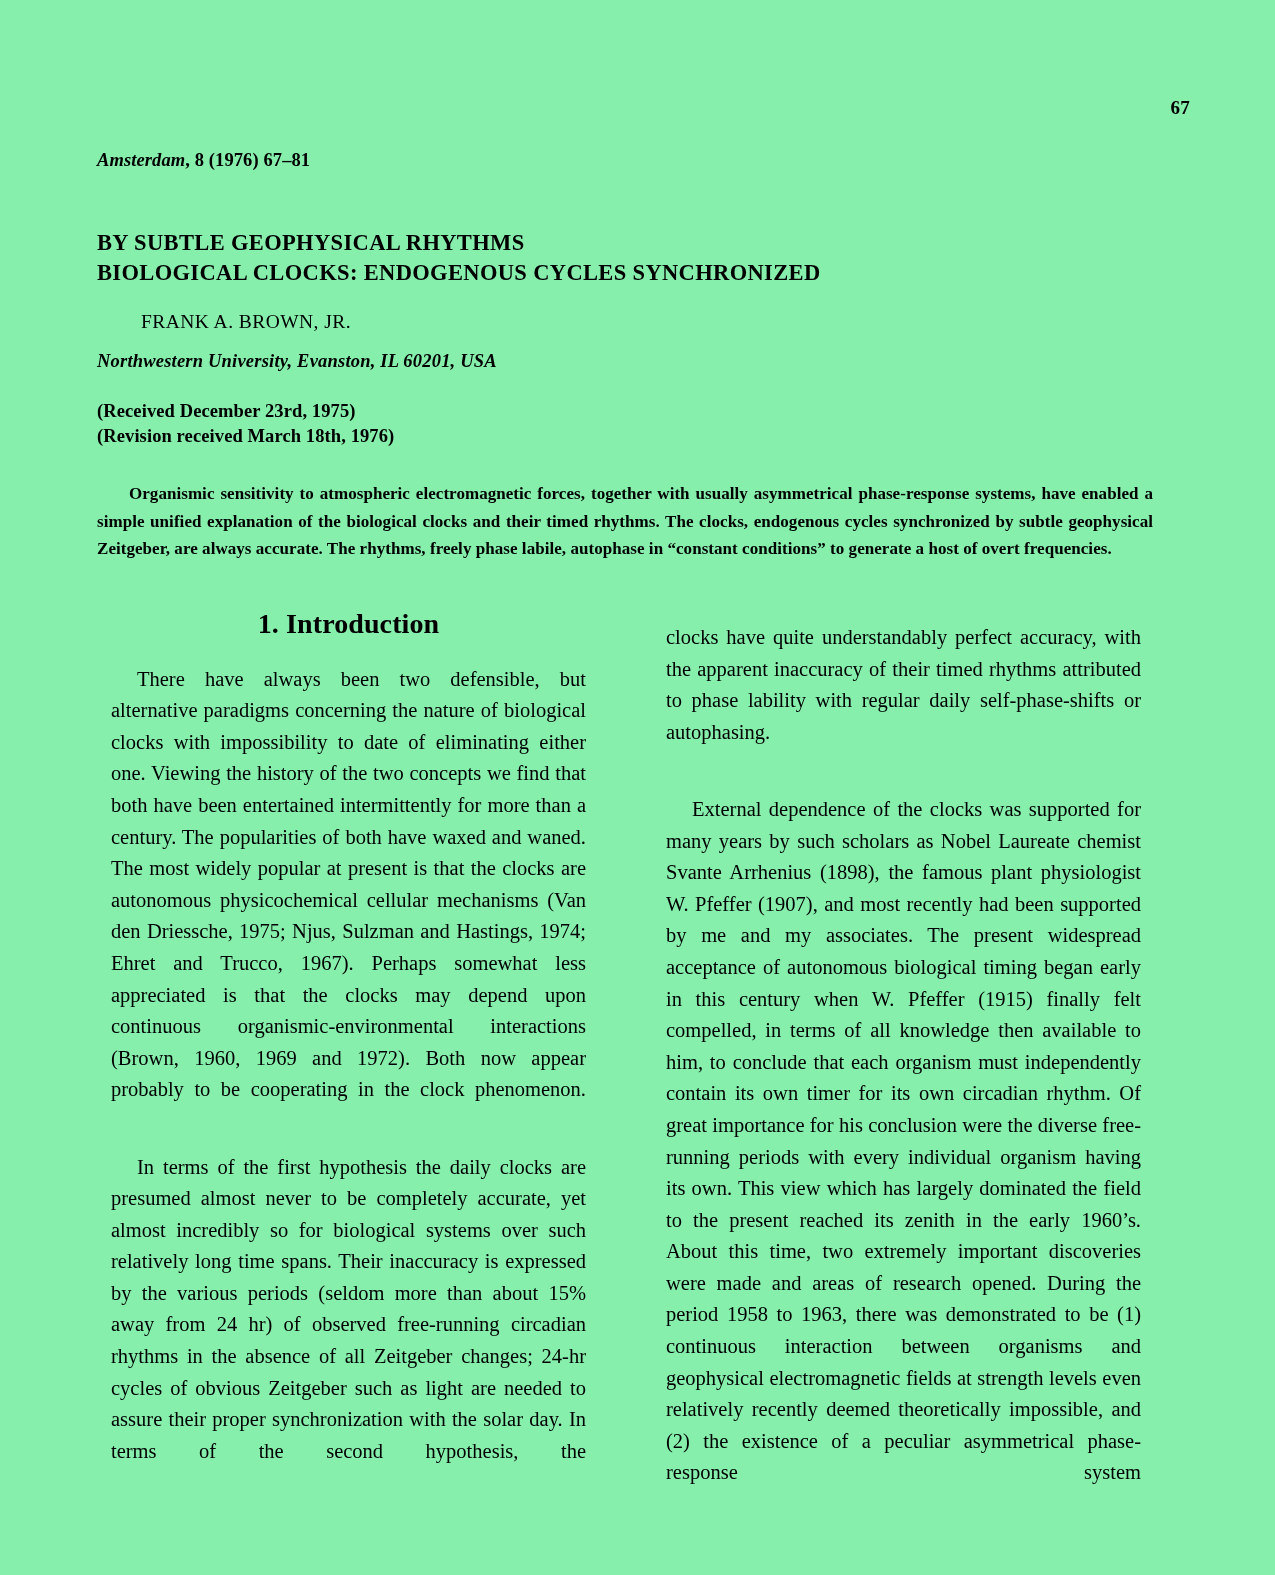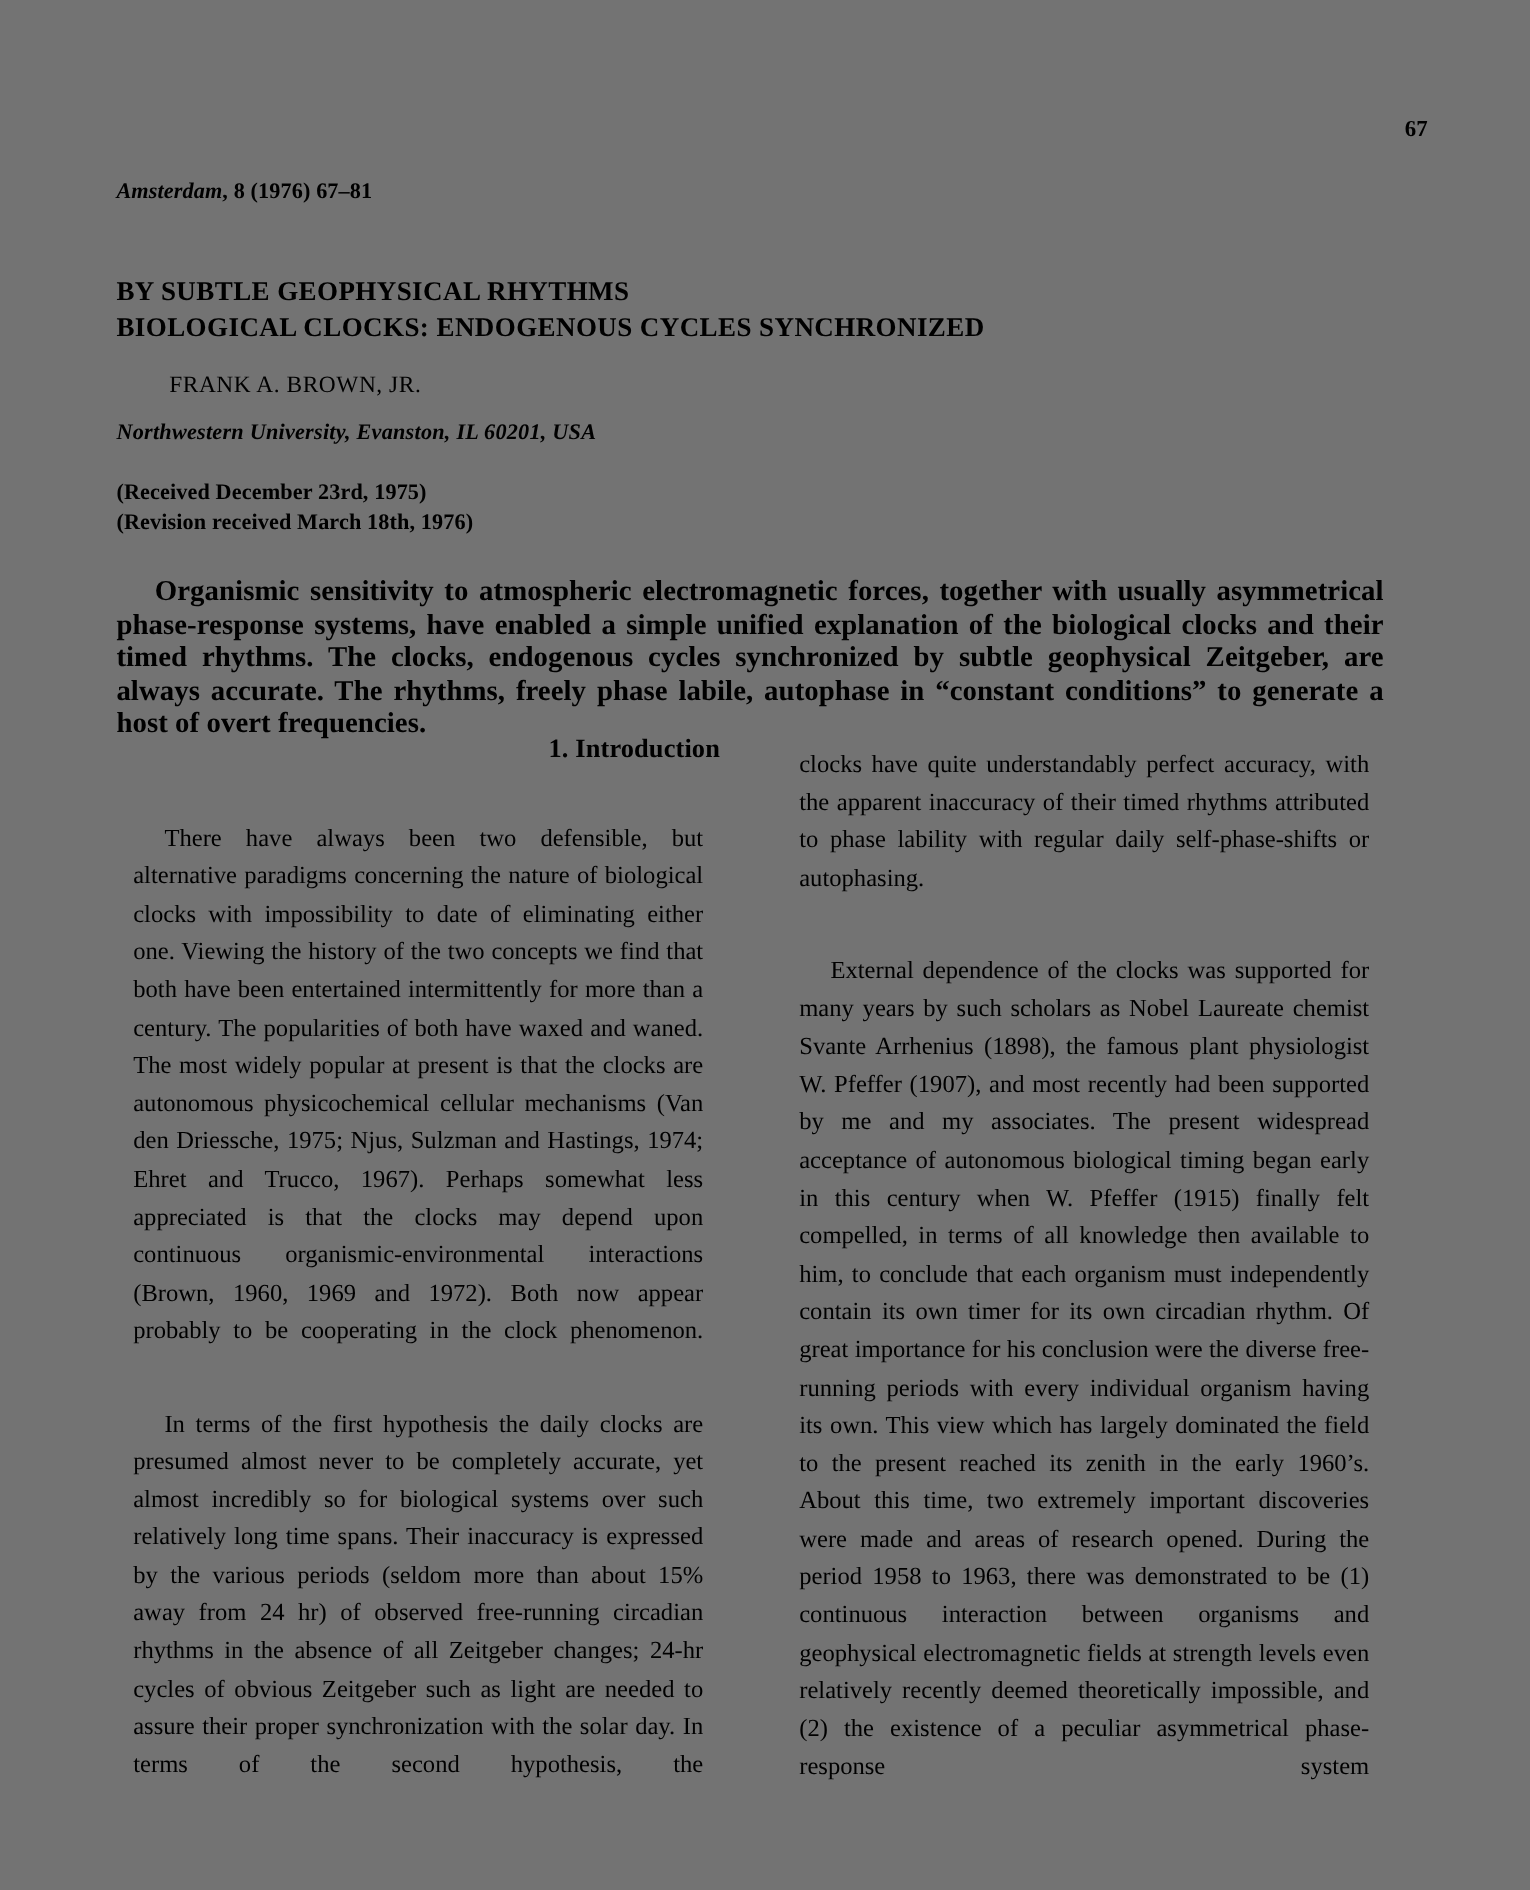--- a/index.html
+++ b/index.html
@@ -10,21 +10,21 @@
   }
   body {
     font-family: "Liberation Serif", "DejaVu Serif", serif;
     color: #000000;
     -webkit-font-smoothing: antialiased;
   }
   .page {
     position: relative;
     width: 1275px;
     height: 1575px;
-    background: #737373;
+    background: #86efac;
     overflow: hidden;
     box-sizing: border-box;
   }
 
   
   .folio {
     position: absolute;
     top: 97px;
     right: 85px;
     font-size: 19px;
@@ -90,45 +90,45 @@
     font-weight: bold;
     letter-spacing: 0.1px;
   }
 
   
   .abstract {
     position: absolute;
     left: 97px;
     top: 480px;
     width: 1056px;
-    font-size: 24px;
+    font-size: 17px;
     line-height: 27.5px;
     font-weight: bold;
     text-align: justify;
     text-indent: 32px;
     letter-spacing: 0.05px;
   }
 
   
   .col {
     position: absolute;
     top: 608px;
     width: 503px;
     font-size: 20.5px;
     line-height: 31.6px;
     text-align: justify;
   }
   .col-left  { left: 97px; }
   .col-right { left: 652px; }
 
   .section-head {
-    font-size: 22px;
+    font-size: 28px;
     font-weight: bold;
-    margin: 0 0 44px 0;
-    text-align: right;
+    margin: 0 0 24px 0;
+    text-align: center;
     letter-spacing: 0.1px;
   }
   .col p {
     margin: 14px;
     text-indent: 26px;
     text-align: justify;
   }
   .col p.cont {
     text-indent: 0;
   }

